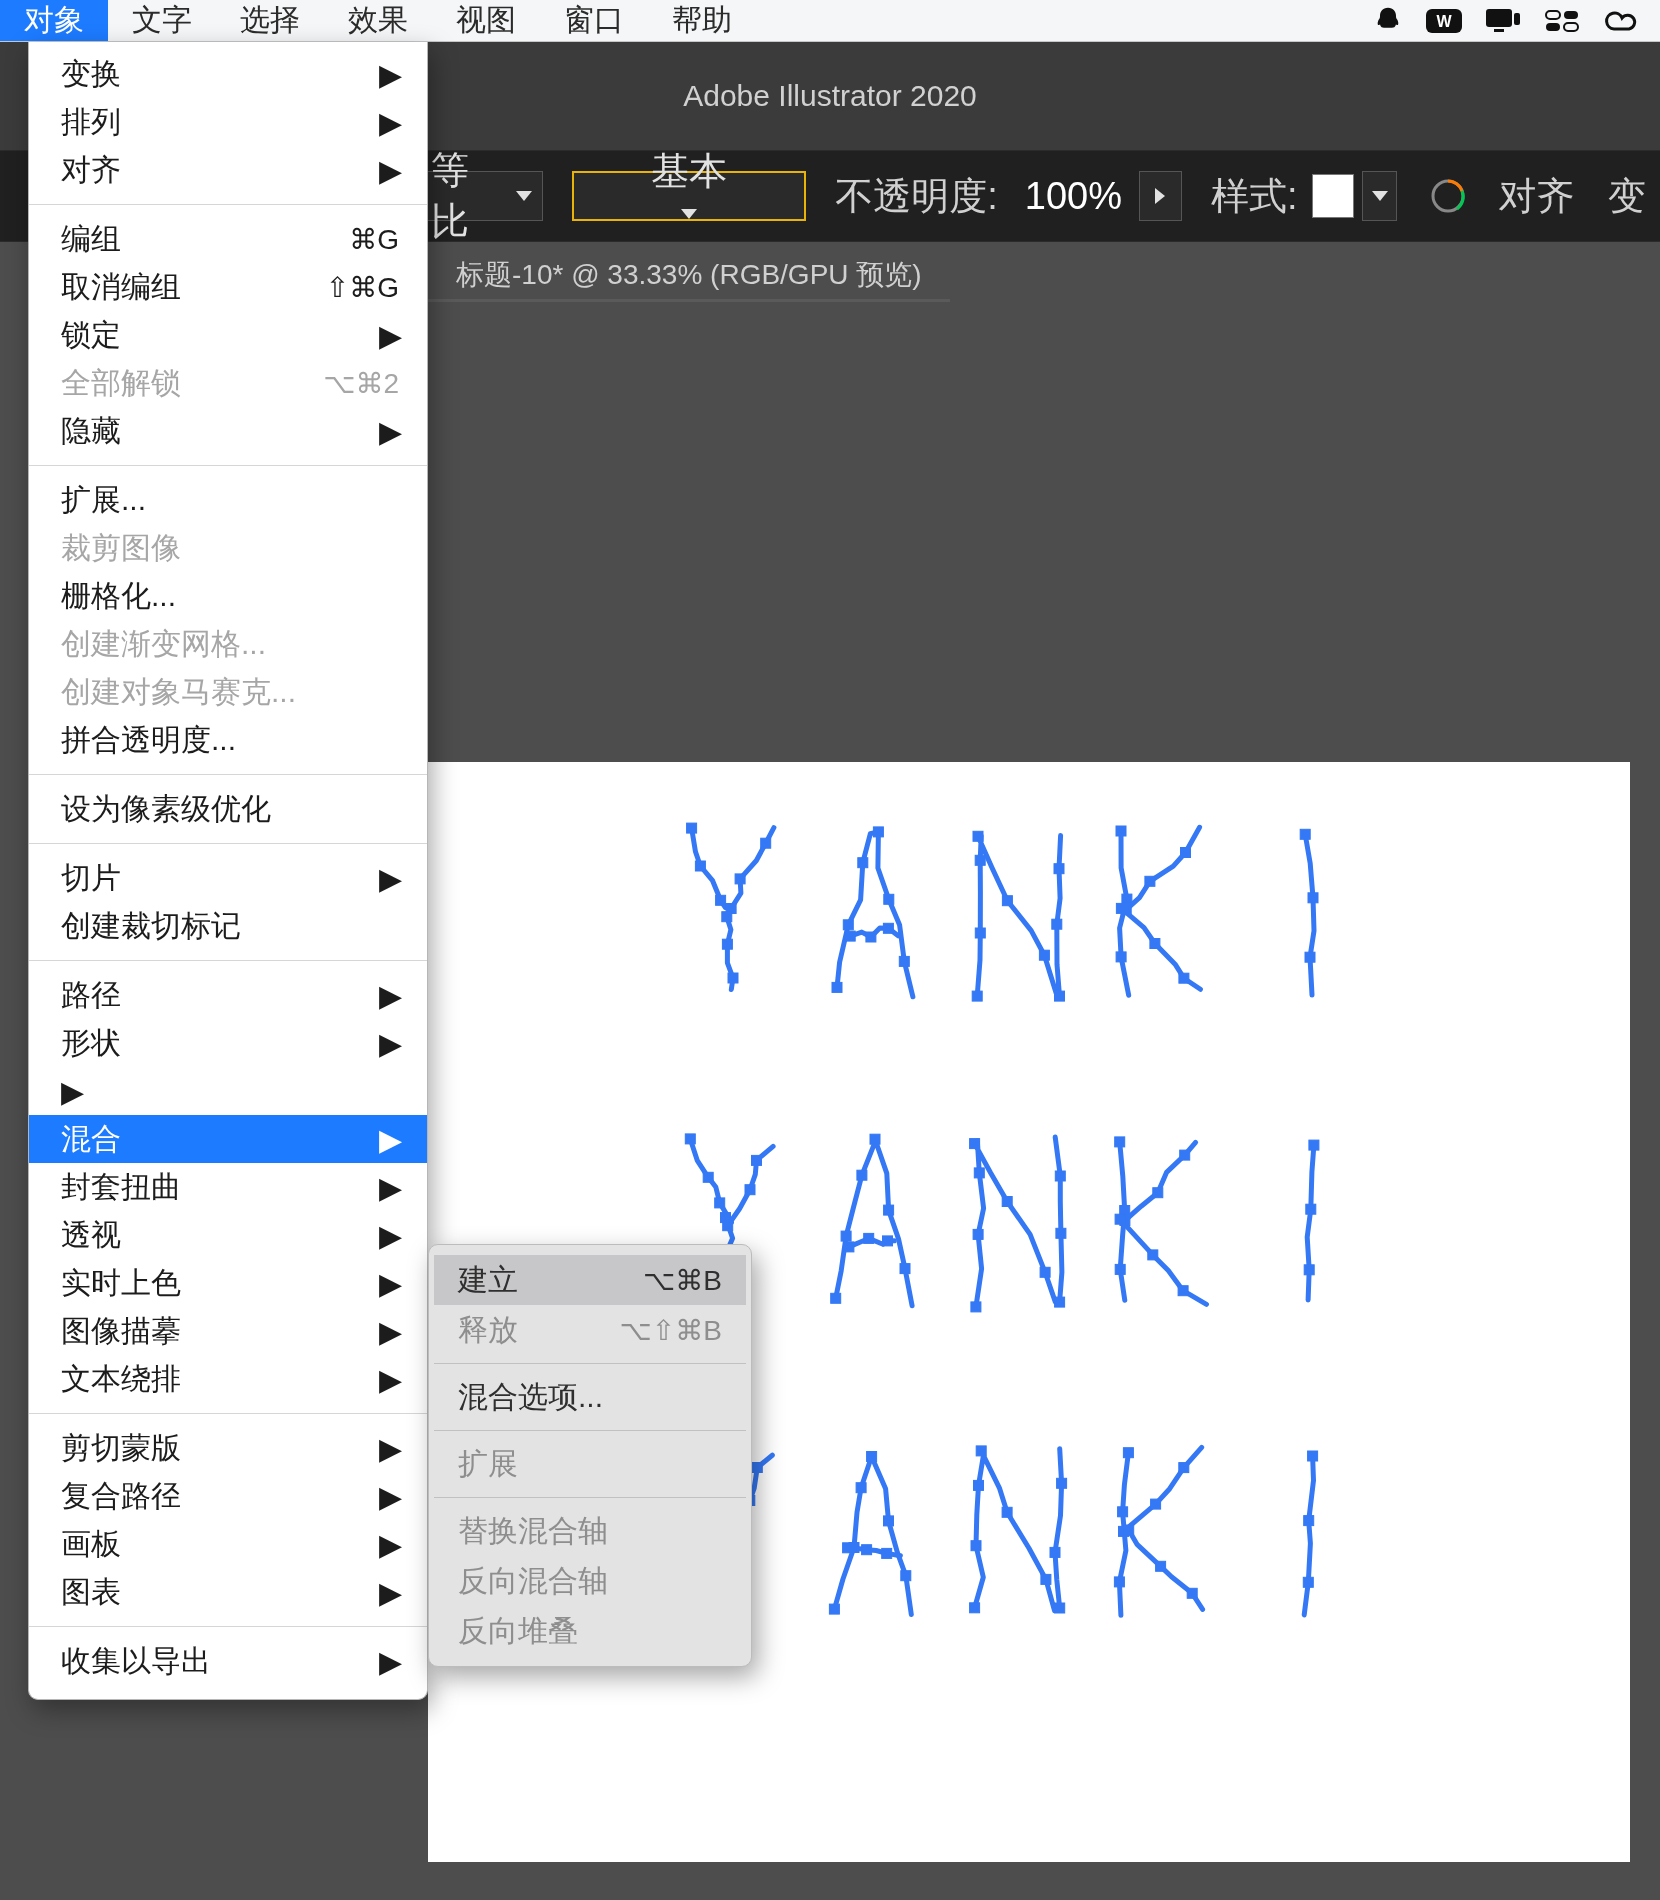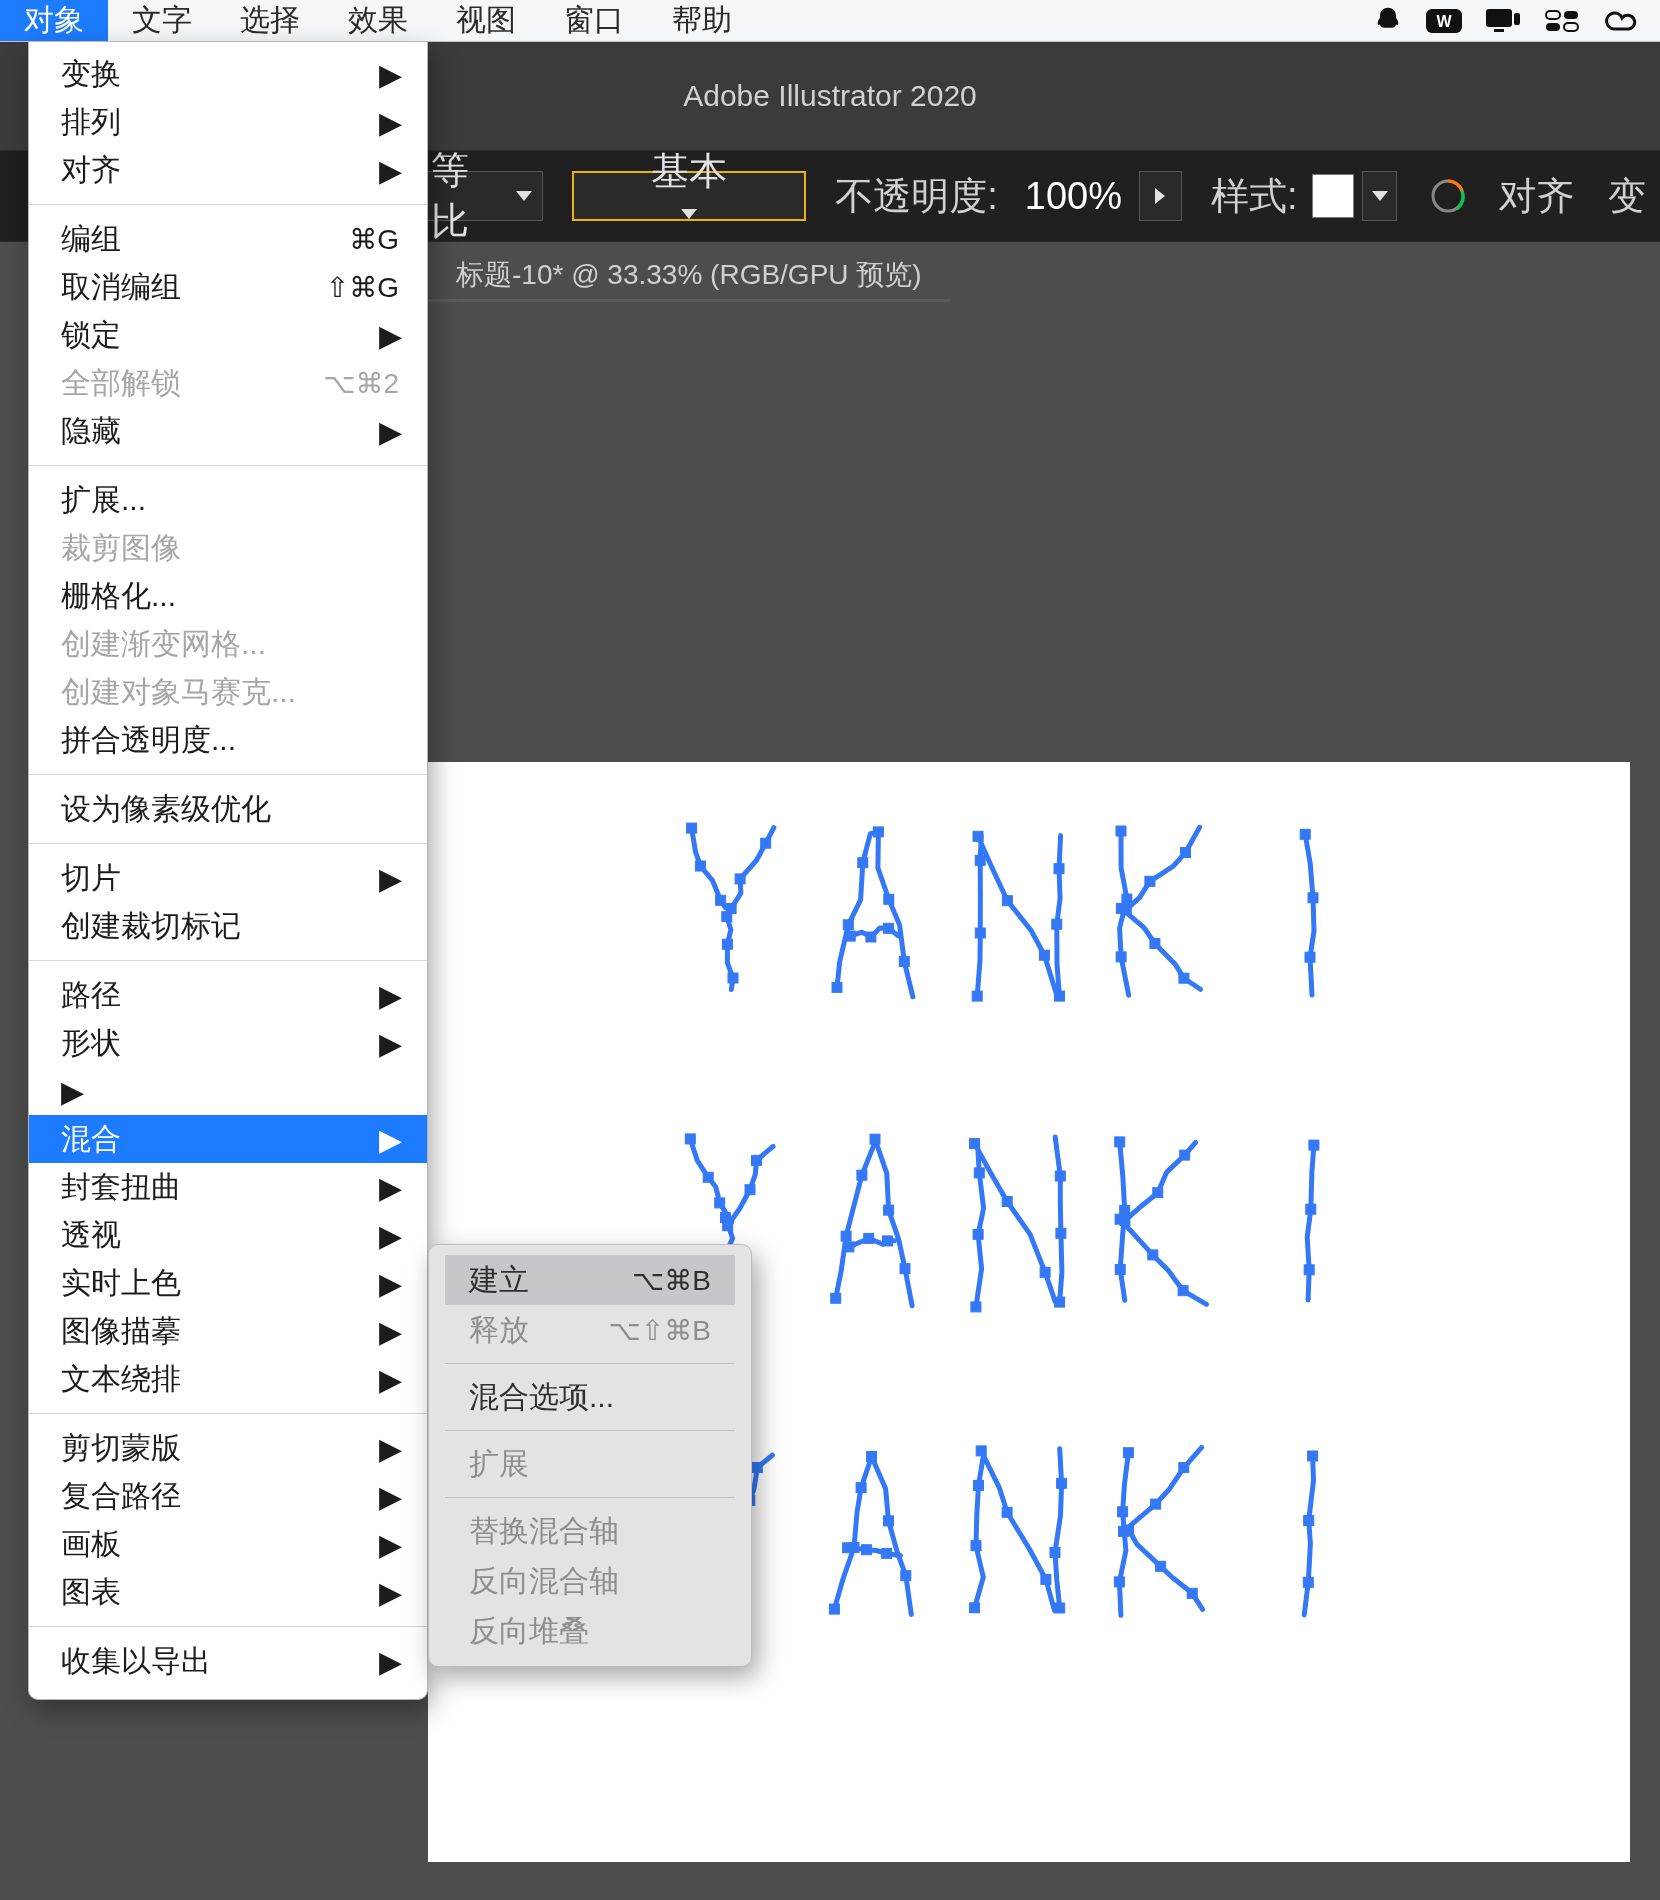--- a/index.html
+++ b/index.html
@@ -243,21 +243,21 @@
     position:absolute;
     top: 1244px;
     left: 428px;
     width: 324px;
     background: var(--submenu-bg);
     color: var(--submenu-fg);
     border: 1px solid #bcbcbc;
     border-radius: 10px;
     box-shadow: 6px 10px 26px rgba(0,0,0,.35);
     font-size: 30px;
-    padding: 10px 16px;
+    padding: 10px 5px;
   }
   .submenu .row {
     display:flex;
     align-items:center;
     height: 50px;
     padding: 0 24px;
     white-space:nowrap;
   }
   .submenu .row.highlight {
     background: #c7c7ca;

